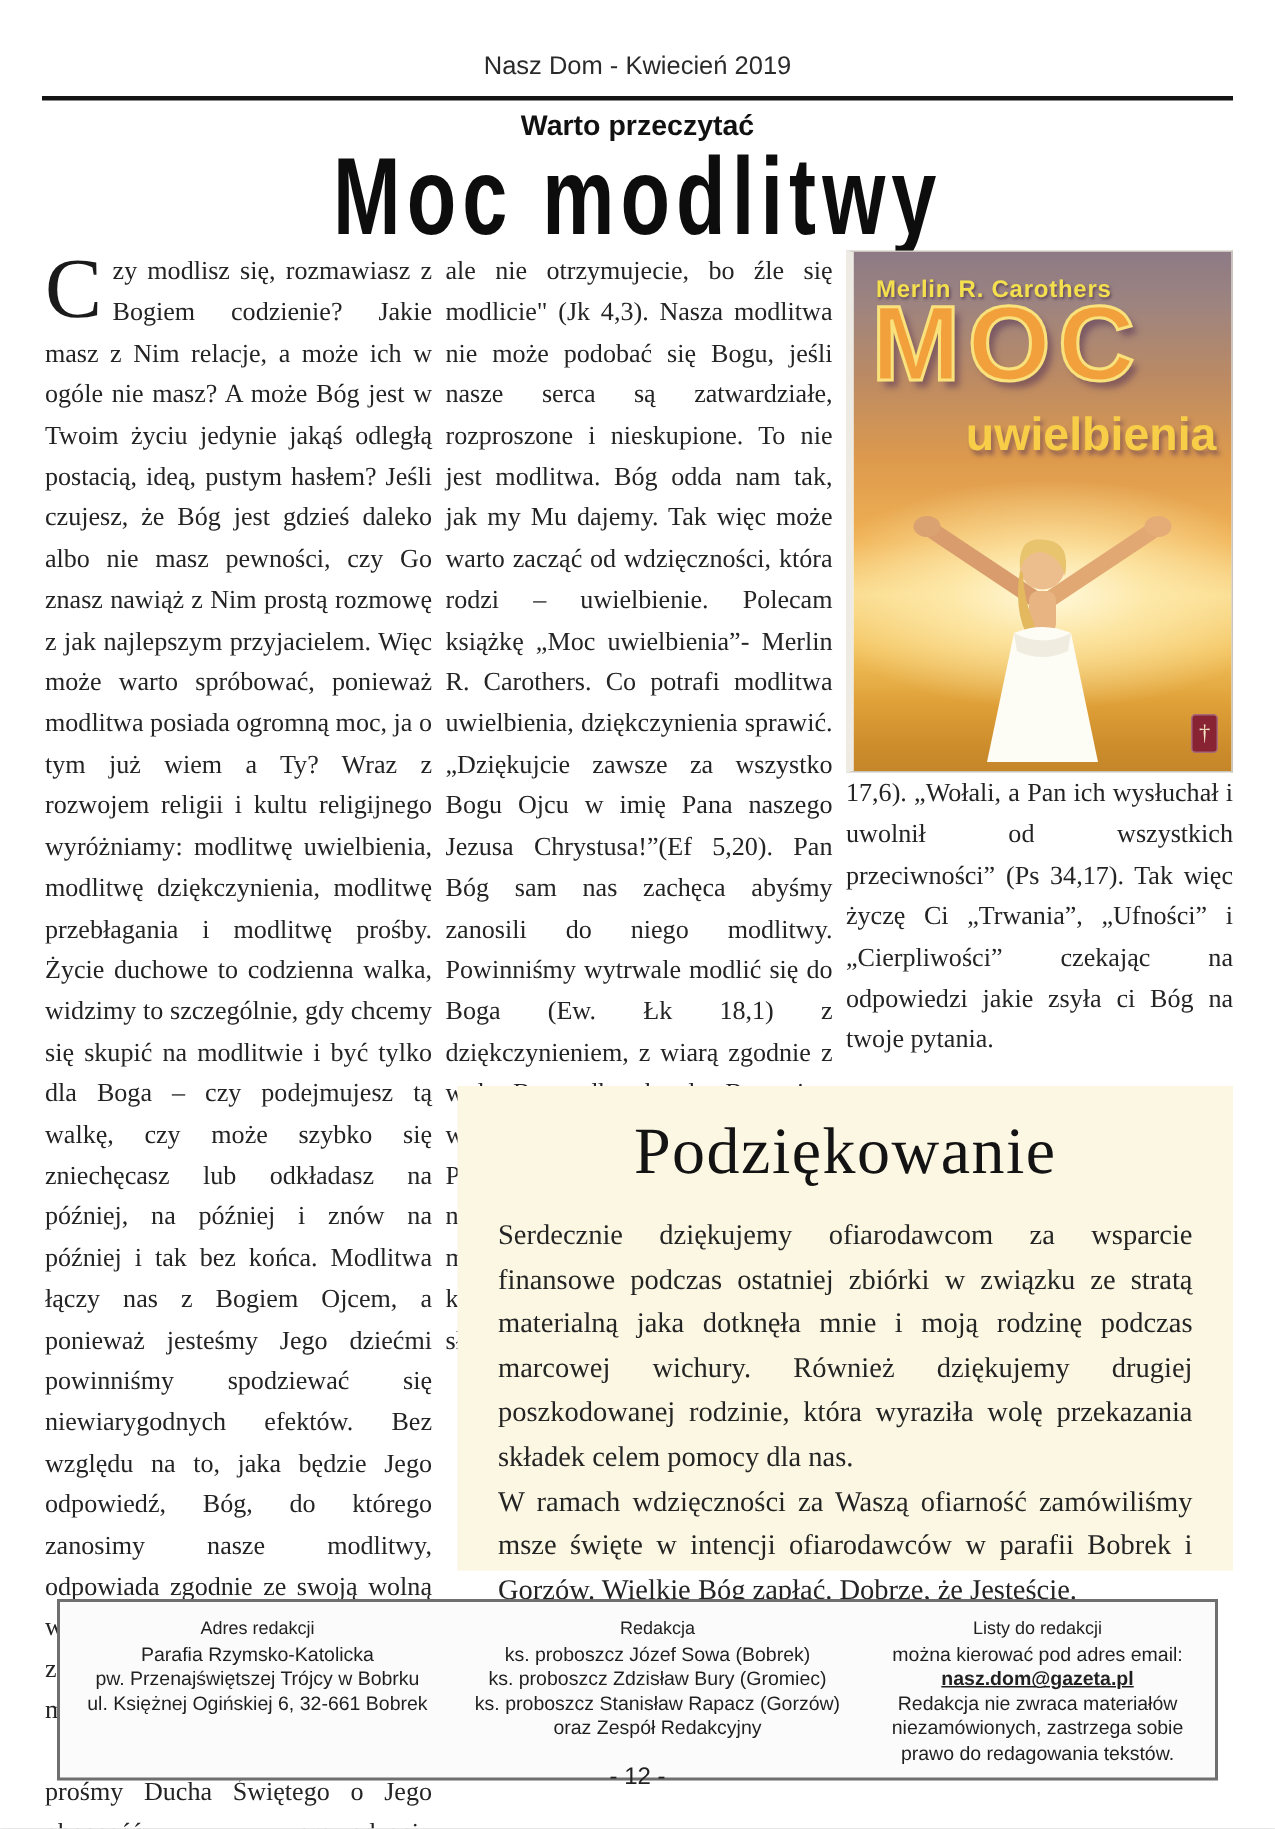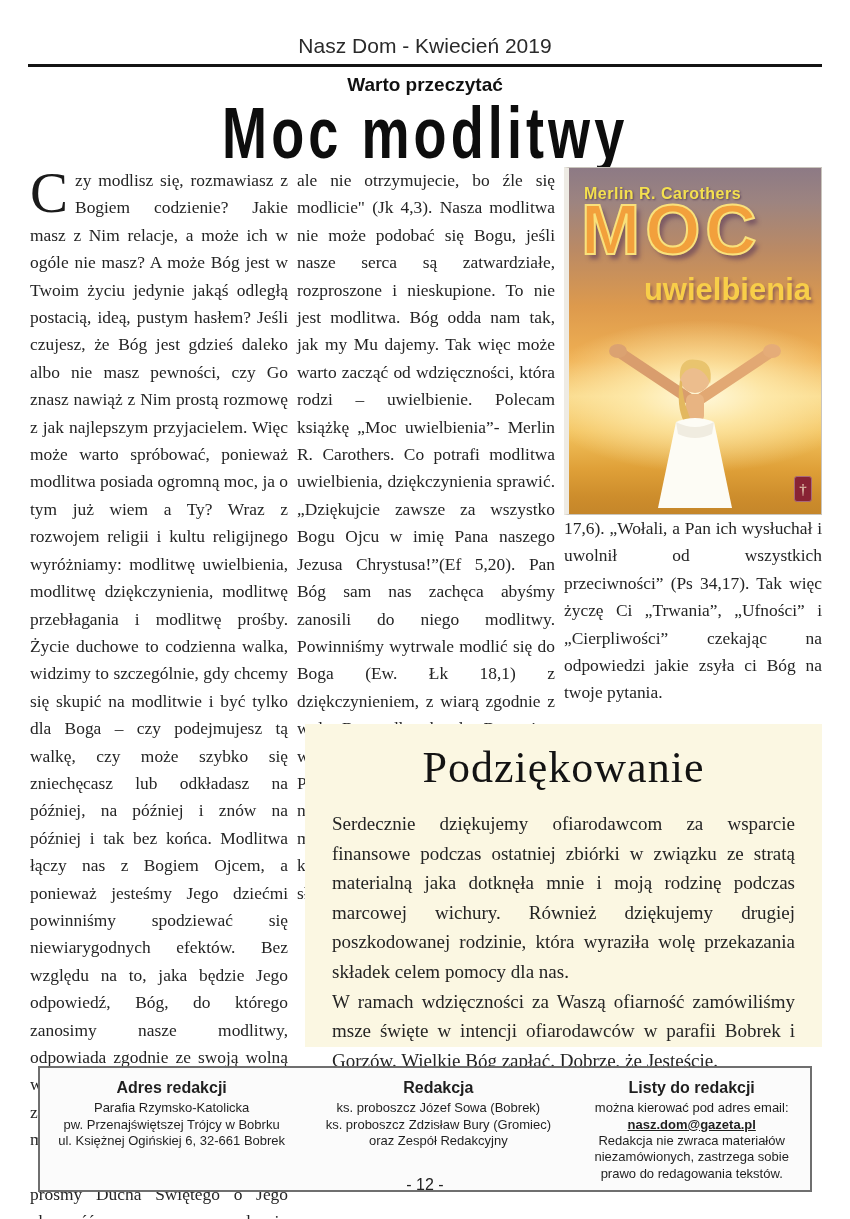--- a/index.html
+++ b/index.html
@@ -3,21 +3,21 @@
 <meta charset="utf-8">
 <style>
   * { margin:0; padding:0; box-sizing:border-box; }
   html,body { background:#e9e9e9; }
   .page { width:850px; height:1219px; position:relative; background:#ffffff;
           margin:0 auto; font-family:"Liberation Serif", serif; color:#1d1d1d; overflow:hidden;
           box-shadow:0 0 4px rgba(0,0,0,.25); }
 
   
   .masthead { position:absolute; top:34px; left:0; right:0; text-align:center;
-              font-family:"Liberation Sans", sans-serif; font-size:21px; color:#2a2a2a; }
+              font-family:"Liberation Sans", sans-serif; font-size:17px; color:#2a2a2a; }
   .rule { position:absolute; top:64px; left:28px; width:794px; height:3px; background:#141414; }
   .kicker { position:absolute; top:74px; left:0; right:0; text-align:center;
             font-family:"Liberation Sans", sans-serif; font-weight:bold; font-size:19px; color:#111; }
   .title-wrap { position:absolute; top:90px; left:0; right:0; text-align:center; }
   .title-wrap span { display:inline-block; font-family:"Liberation Sans", sans-serif; font-weight:bold;
             font-size:53px; letter-spacing:4px; color:#0d0d0d;
             transform:scale(1.02,1.38); transform-origin:center top; white-space:nowrap; }
 
   
   .columns { position:absolute; top:167px; left:30px; width:792px; display:flex; gap:9px; }
@@ -60,21 +60,21 @@
 
   
   .footer { position:absolute; left:38px; top:1066px; width:774px; min-height:94px;
             border:2px solid #6f6f6f; background:#fbfbfb; display:flex; align-items:flex-start;
             padding:10px 4px 8px 4px; font-family:"Liberation Sans", sans-serif;
             font-size:13px; line-height:1.26; text-align:center; color:#1f1f1f; }
   .footer-col { padding:0 7px; }
   .footer-col.c1 { width:33.5%; }
   .footer-col.c2 { width:36.5%; }
   .footer-col.c3 { width:30%; }
-  .footer-title { font-weight:bold; font-size:16px; margin-bottom:2px; }
+  .footer-title { font-weight:normal; font-size:12px; margin-bottom:2px; }
   .footer-line { display:block; }
   .bold { font-weight:bold;text-decoration:underline; }
 
   .page-num { position:absolute; top:1176px; left:0; right:0; text-align:center;
               font-family:"Liberation Sans", sans-serif; font-size:16px; color:#222; }
 </style>
 </head>
 <body>
 
 <div class="page">
@@ -138,20 +138,21 @@
     <div class="footer-col c1">
       <div class="footer-title">Adres redakcji</div>
       <span class="footer-line">Parafia Rzymsko-Katolicka</span>
       <span class="footer-line">pw. Przenajświętszej Trójcy w Bobrku</span>
       <span class="footer-line">ul. Księżnej Ogińskiej 6, 32-661 Bobrek</span>
     </div>
     <div class="footer-col c2">
       <div class="footer-title">Redakcja</div>
       <span class="footer-line">ks. proboszcz Józef Sowa (Bobrek)</span>
       <span class="footer-line">ks. proboszcz Zdzisław Bury (Gromiec)</span>
+      <span class="footer-line">ks. proboszcz Stanisław Rapacz (Gorzów)</span>
       <span class="footer-line">oraz Zespół Redakcyjny</span>
     </div>
     <div class="footer-col c3">
       <div class="footer-title">Listy do redakcji</div>
       <span class="footer-line">można kierować pod adres email:</span>
       <span class="footer-line bold">nasz.dom@gazeta.pl</span>
       <span class="footer-line">Redakcja nie zwraca materiałów niezamówionych, zastrzega sobie prawo do redagowania tekstów.</span>
     </div>
   </div>
 

